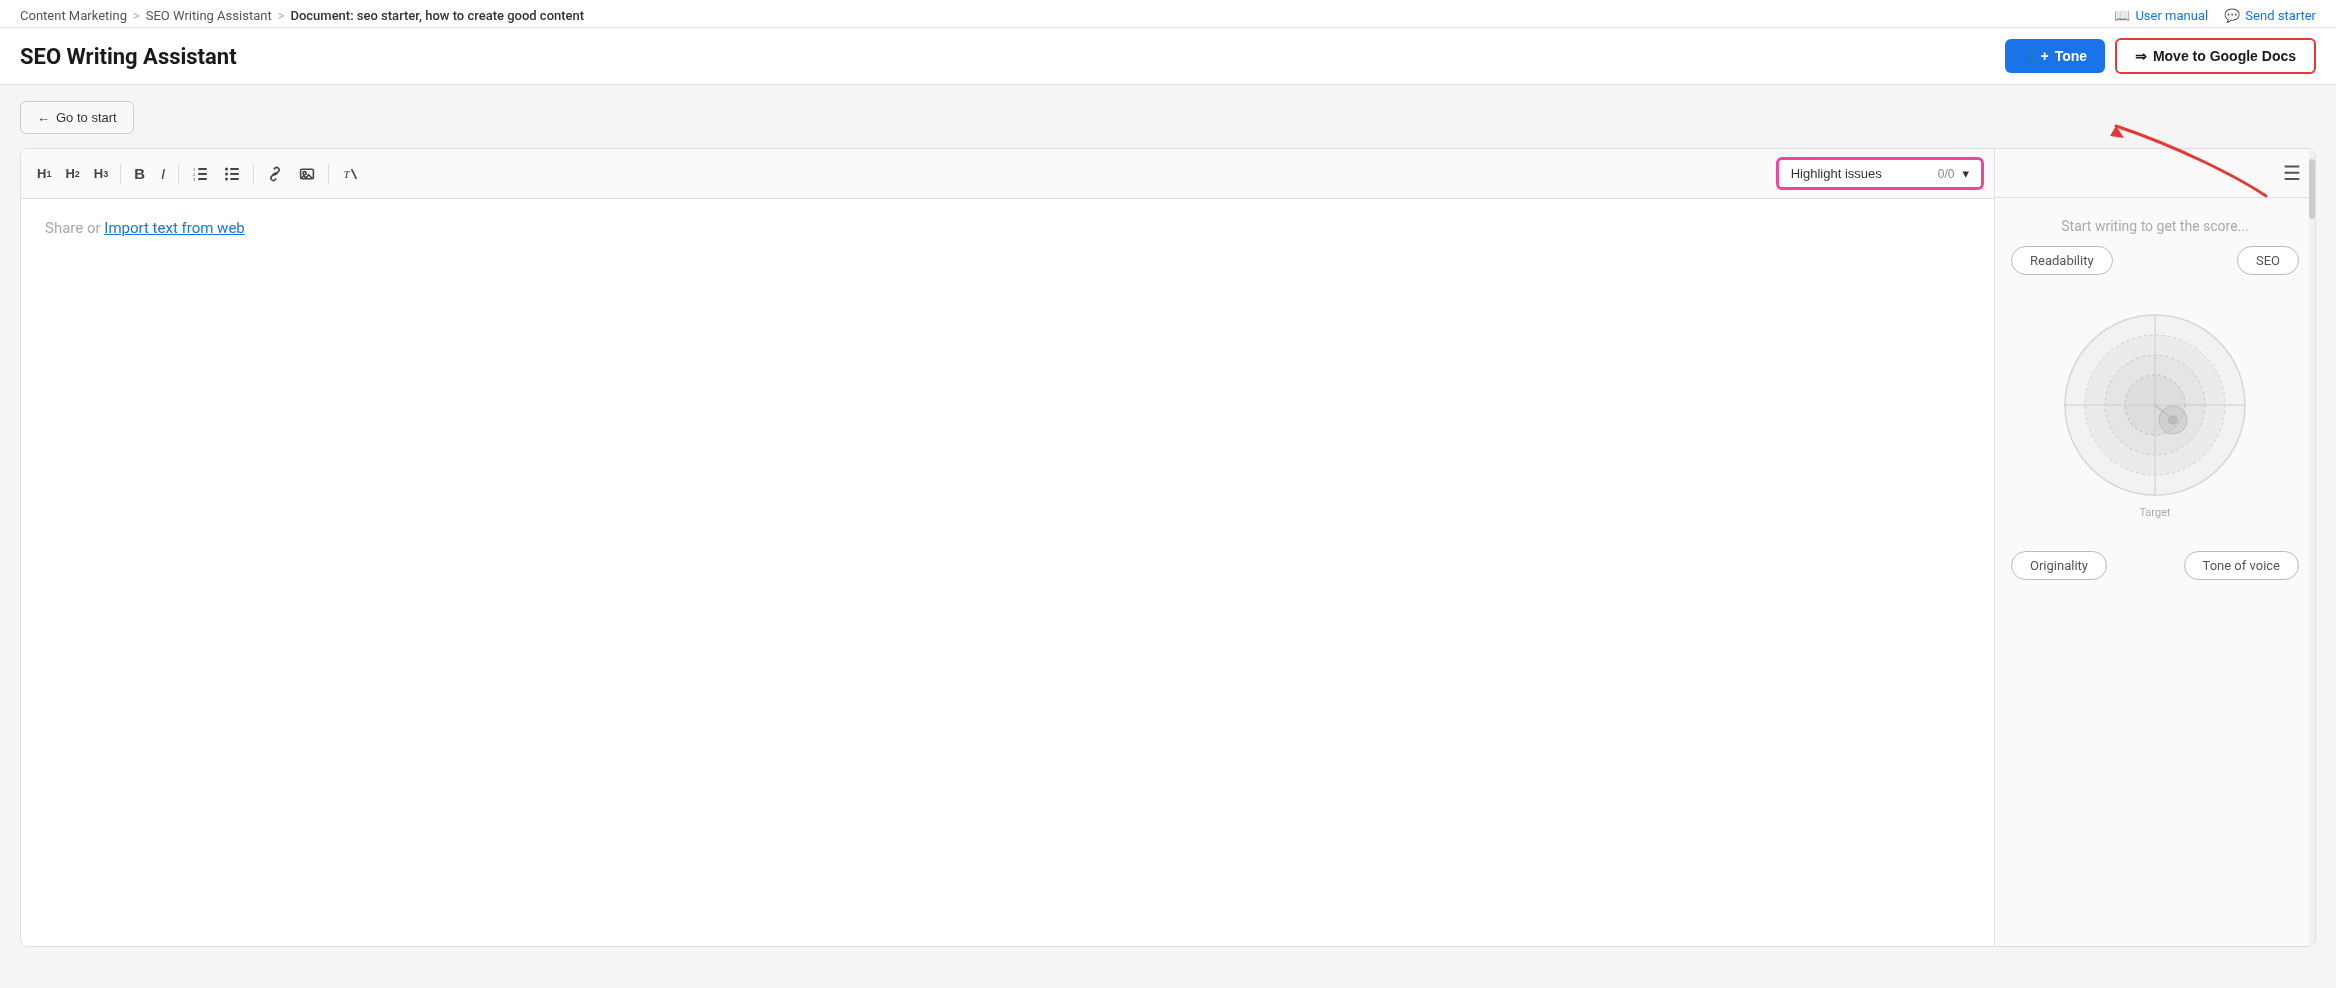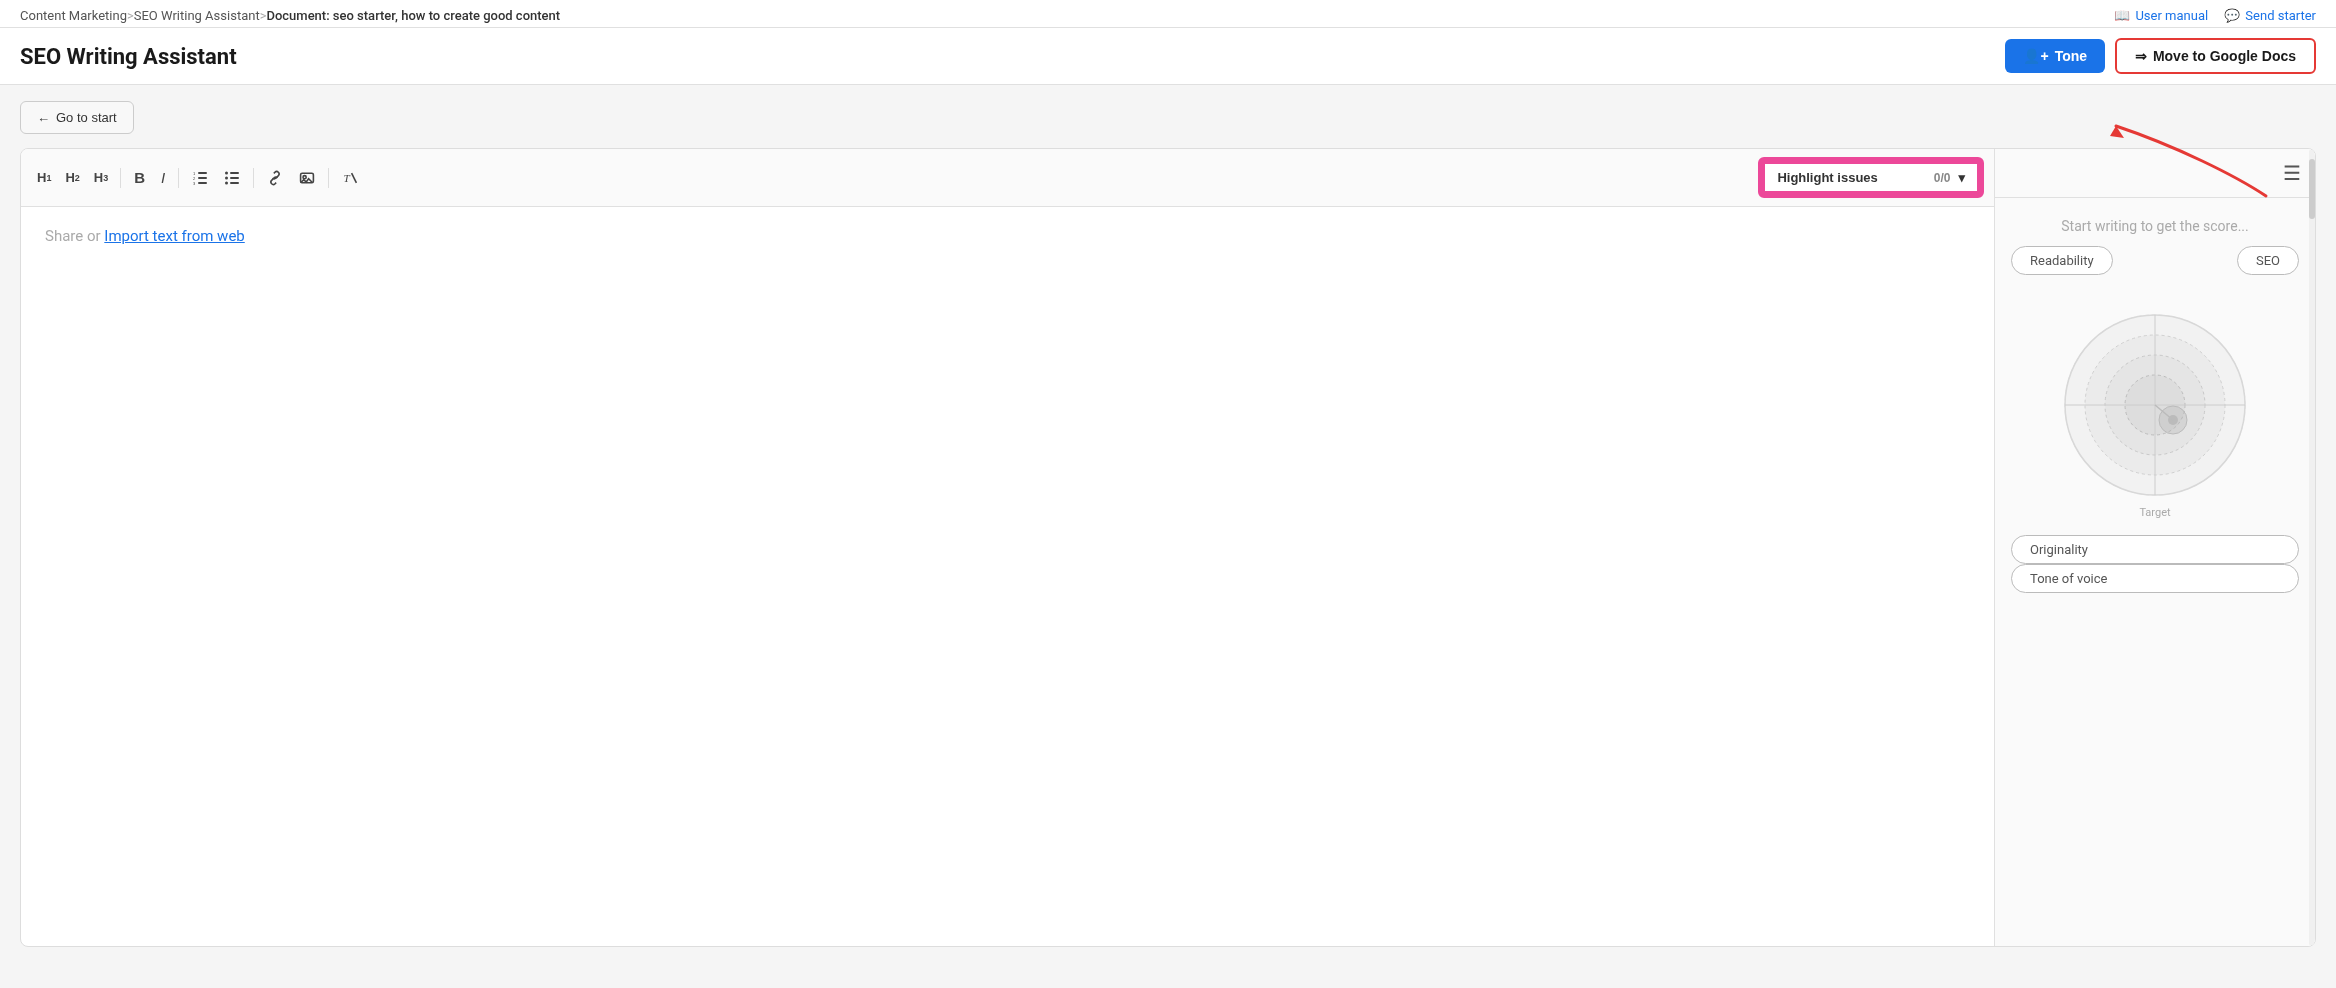--- a/index.html
+++ b/index.html
@@ -15,20 +15,21 @@
       display: flex;
       align-items: center;
       justify-content: space-between;
       padding: 8px 20px 4px 20px;
       background: #fff;
       border-bottom: 1px solid #e0e0e0;
     }
     .breadcrumb {
       display: flex;
       align-items: center;
+      gap: 6px;
       font-size: 13px;
       color: #555;
     }
     .breadcrumb .sep {
       color: #aaa;
     }
     .breadcrumb .doc-title {
       color: #333;
       font-weight: 500;
     }
@@ -176,28 +177,27 @@
       font-weight: 700;
       color: #444;
       padding: 5px 6px;
     }
 
     .highlight-issues-btn {
       margin-left: auto;
       display: flex;
       align-items: center;
       gap: 8px;
-      border: 7px solid #ec4899;
+      border: 3px solid #ec4899;
       background: #fff;
       border-radius: 6px;
       padding: 6px 12px;
       font-size: 13px;
       cursor: pointer;
       color: #333;
-      font-weight: bold;
     }
     .highlight-count {
       color: #888;
       font-size: 12px;
       margin-left: 48px;
     }
 
     .editor-body {
       flex: 1;
       padding: 20px 24px;
@@ -280,22 +280,21 @@
       left: 50%;
       transform: translateX(-50%);
       font-size: 11px;
       color: #aaa;
     }
 
     .bottom-score-tags {
       display: flex;
       justify-content: space-between;
       width: 100%;
-      margin-top: 10px;
-      flex-direction: column;
+      margin-top: 26px;
     }
 
     
     .sidebar-scrollbar {
       position: absolute;
       right: 0;
       top: 0;
       width: 6px;
       height: 100%;
       background: #f0f0f0;

